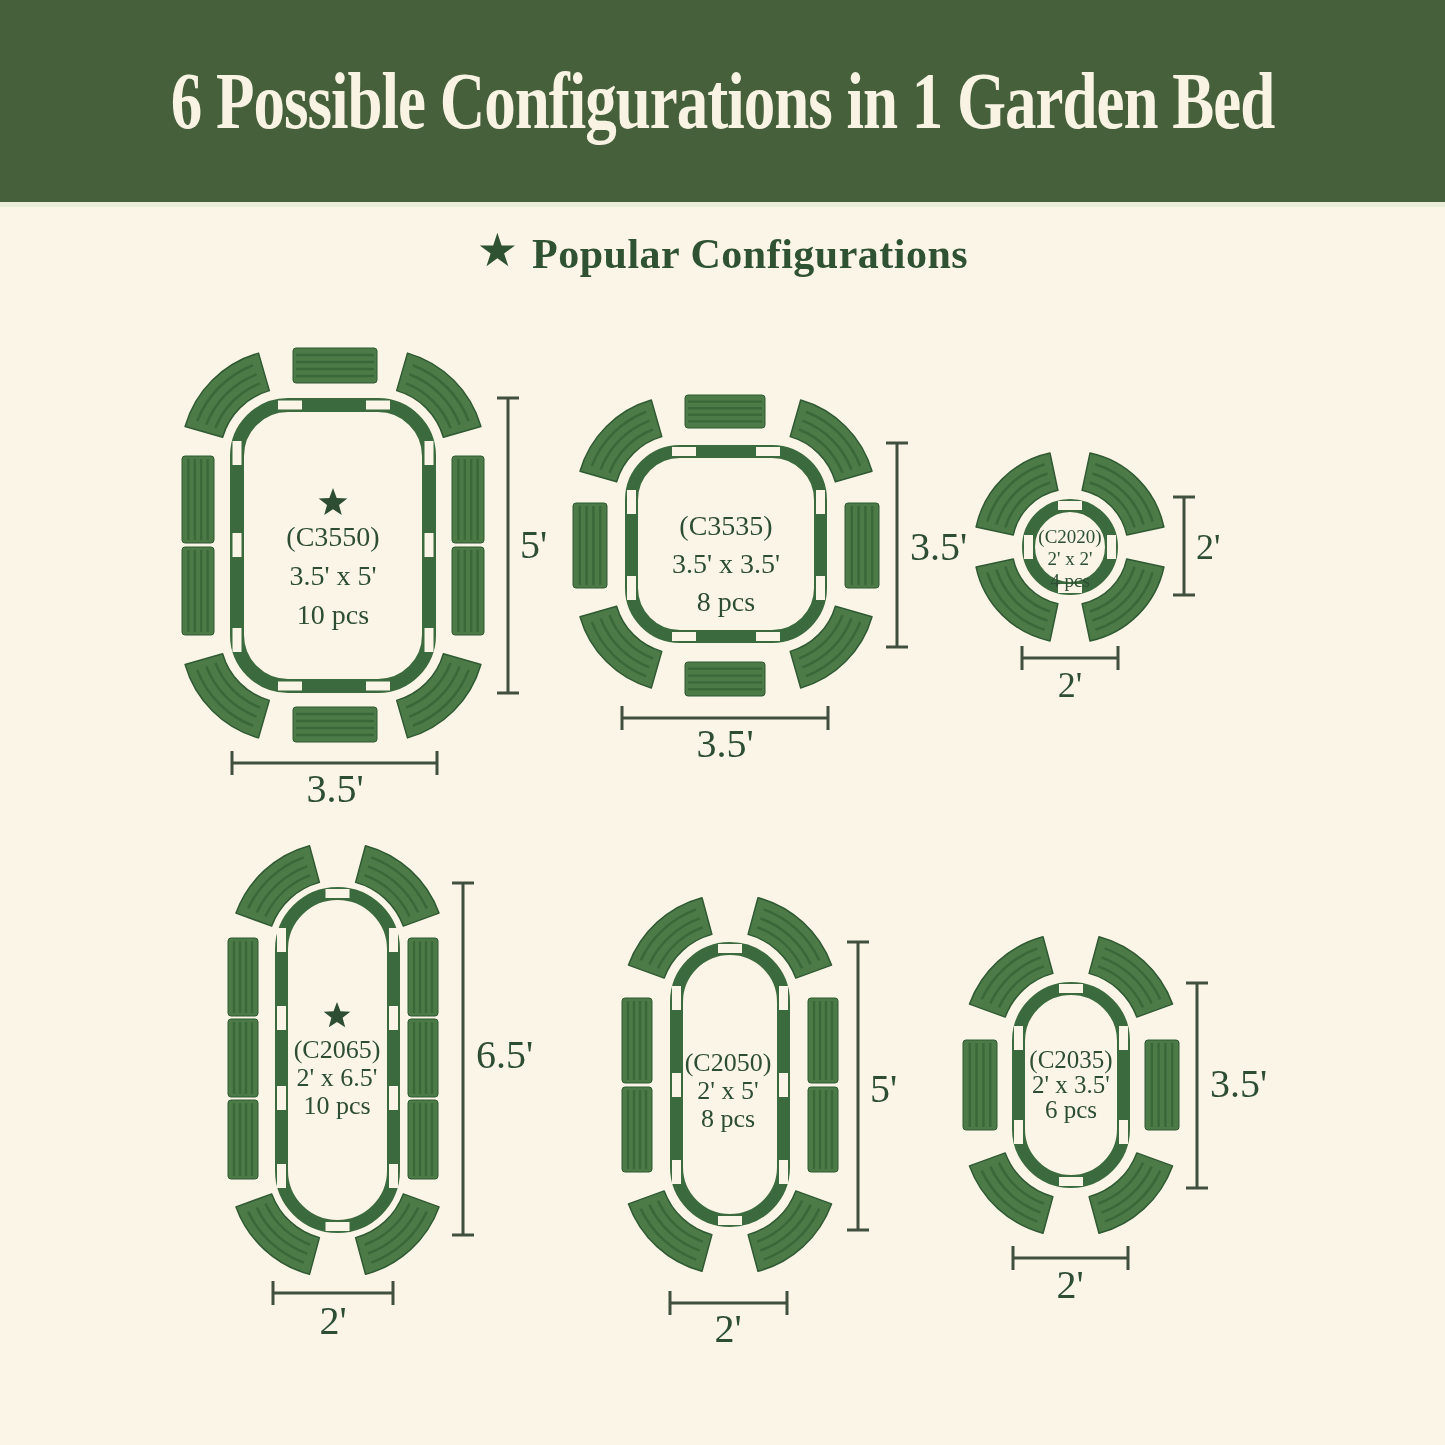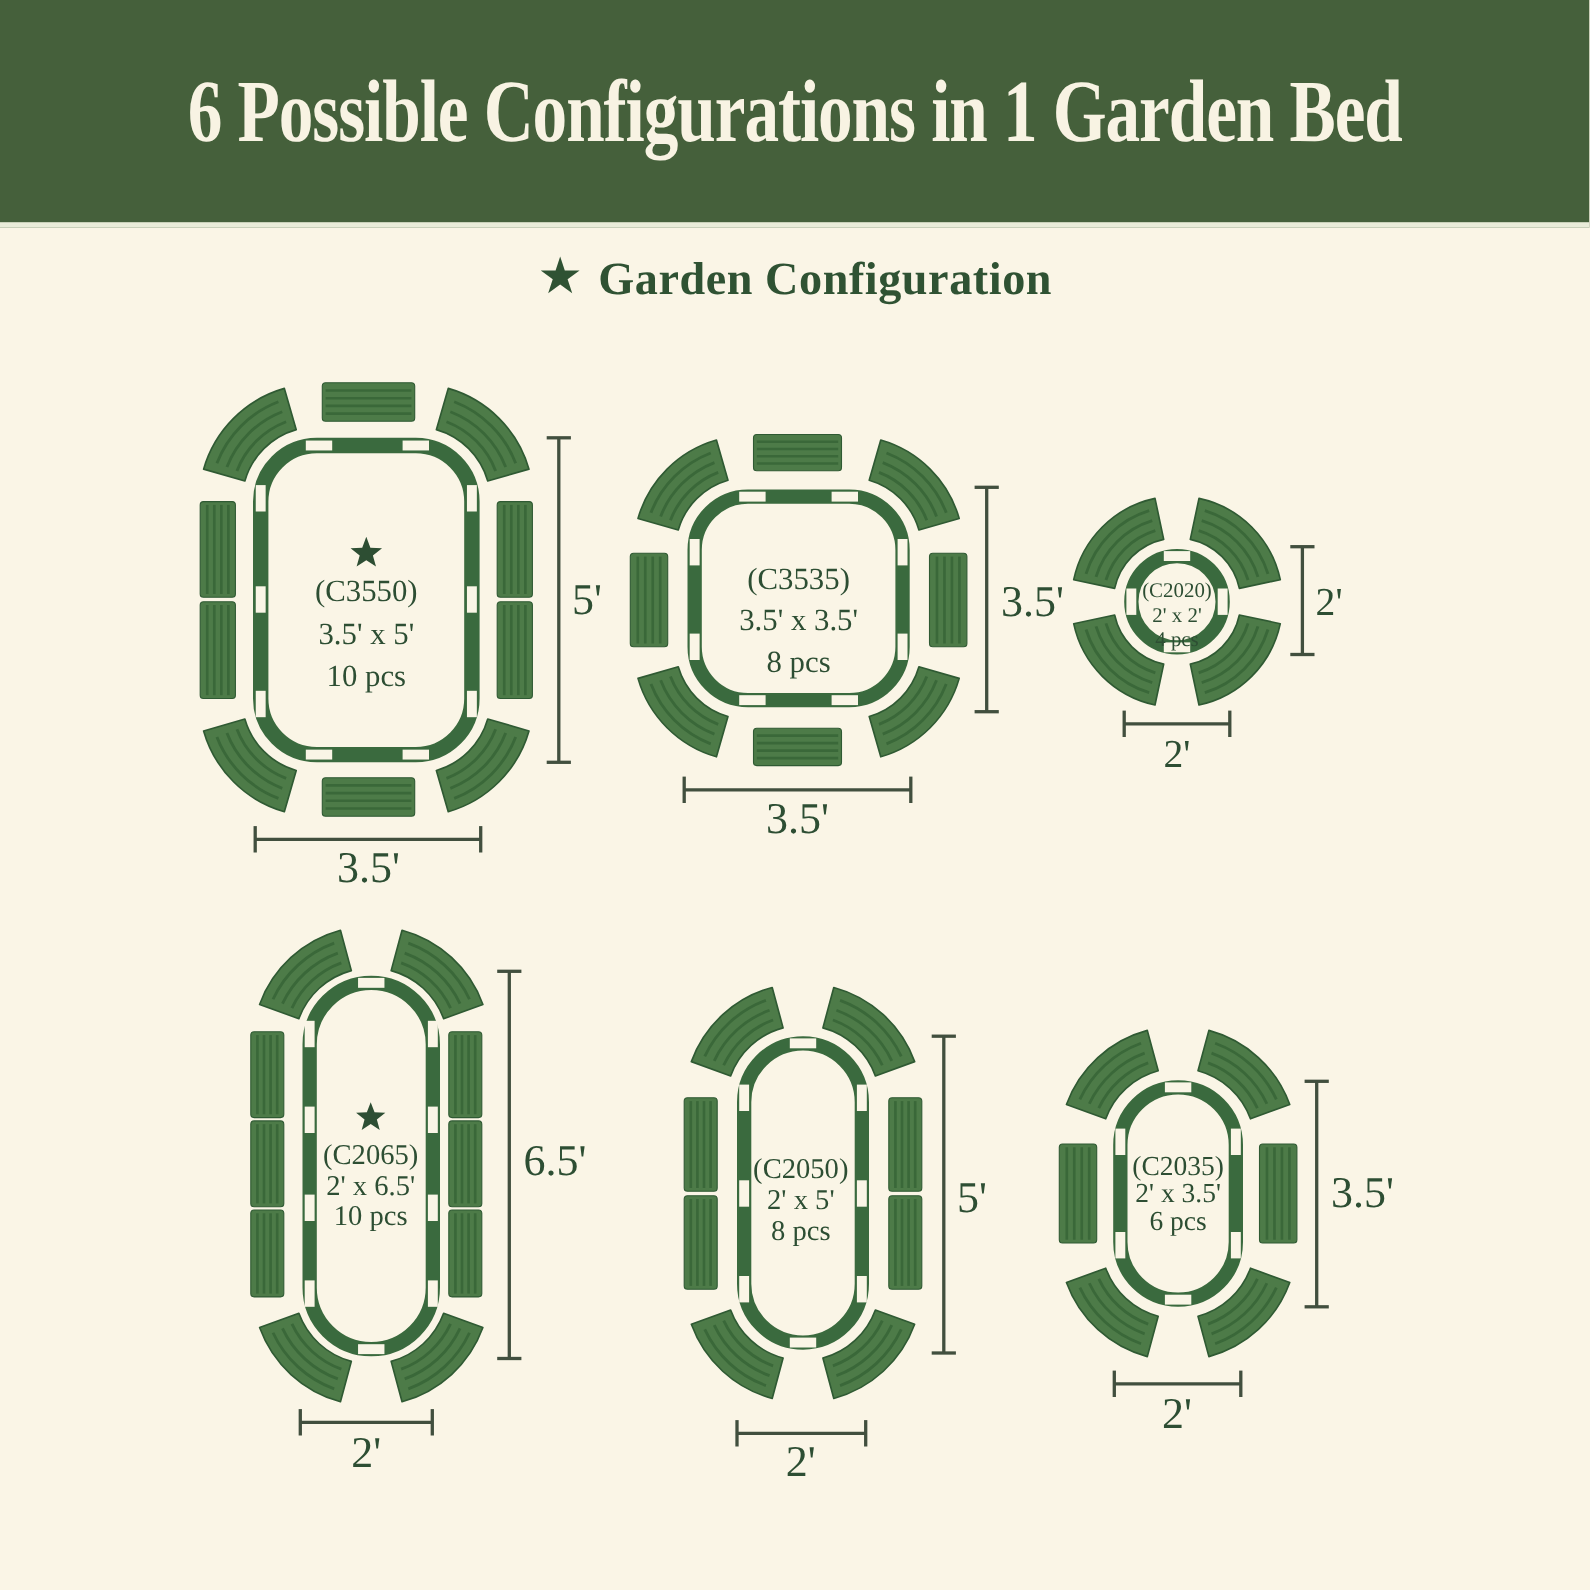--- a/index.html
+++ b/index.html
@@ -27,21 +27,21 @@
 </style>
 </head>
 <body>
 
 <div class="page">
   <div class="banner">
     <h1>6 Possible Configurations in 1 Garden Bed</h1>
   </div>
   <div class="legend">
     <span class="star">★</span>
-    <span class="lbl">Garden Configuration</span>
+    <span class="lbl">Popular Configurations</span>
   </div>
   <svg id="diagram-canvas" width="1445" height="1445" viewBox="0 0 1445 1445">
       <g>
         <path d="M185.1 426.5 A107 107 0 0 1 258.5 353.1 L269.3 390.6 A68 68 0 0 0 222.6 437.3 Z" fill="#4d7b48" stroke="#2f5a33" stroke-width="1.5" stroke-linejoin="round"></path>
         <path d="M215.4 428.1 A77.75 77.75 0 0 1 260.1 383.4" fill="none" stroke="#3a6839" stroke-width="2.6"></path>
         <path d="M206.3 424.6 A87.5 87.5 0 0 1 256.6 374.3" fill="none" stroke="#3a6839" stroke-width="2.6"></path>
         <path d="M197.2 421.1 A97.25 97.25 0 0 1 253.1 365.2" fill="none" stroke="#3a6839" stroke-width="2.6"></path>
         <path d="M407.5 353.1 A107 107 0 0 1 480.9 426.5 L443.4 437.3 A68 68 0 0 0 396.7 390.6 Z" fill="#4d7b48" stroke="#2f5a33" stroke-width="1.5" stroke-linejoin="round"></path>
         <path d="M405.9 383.4 A77.75 77.75 0 0 1 450.6 428.1" fill="none" stroke="#3a6839" stroke-width="2.6"></path>
         <path d="M409.4 374.3 A87.5 87.5 0 0 1 459.7 424.6" fill="none" stroke="#3a6839" stroke-width="2.6"></path>

